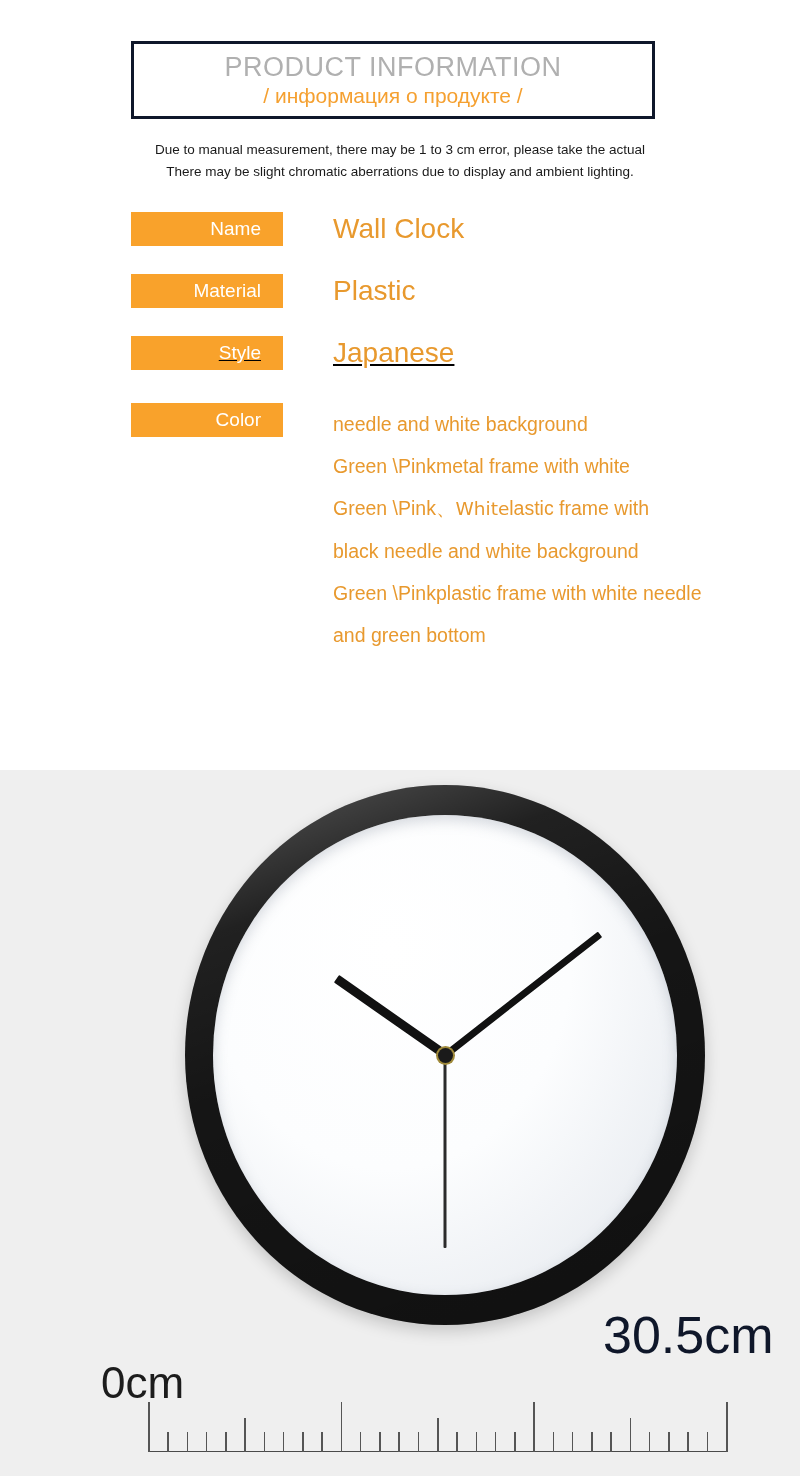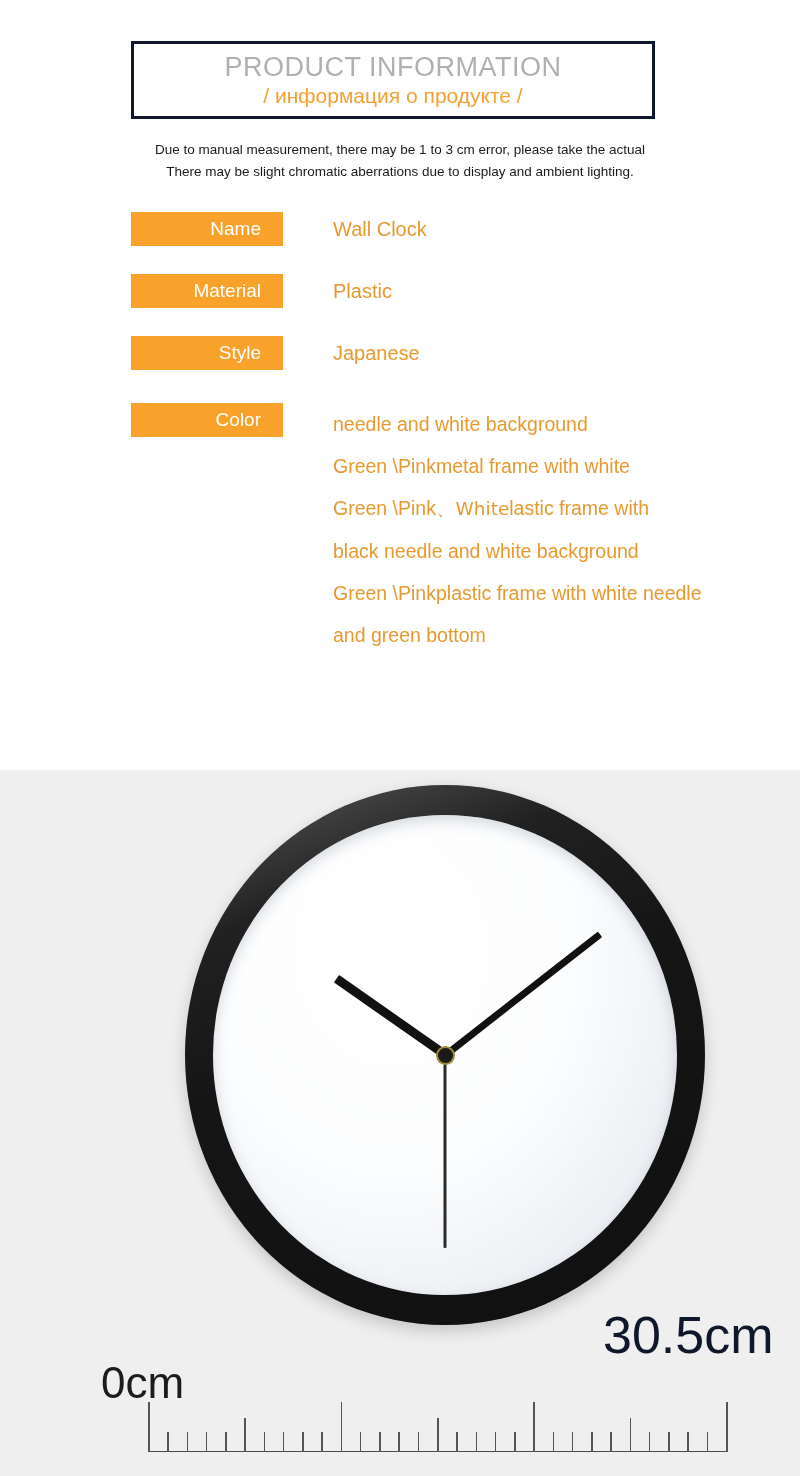--- a/index.html
+++ b/index.html
@@ -79,42 +79,42 @@
     width: 800px;
   }
   .spec-row {
     position: relative;
     display: flex;
     align-items: flex-start;
     gap: 23px;
   }
   .spec-row.r-name     { margin-top: 0px; }
   .spec-row.r-material { margin-top: 28px; align-items: flex-end; }
-  .spec-row.r-style    { margin-top: 28px; }
+  .spec-row.r-style    { margin-top: 28px; text-decoration: underline; }
   .spec-row.r-color    { margin-top: 33px; }
 
   .chip {
     flex: 0 0 auto;
     margin-left: 131px;
     width: 152px;
     height: 34px;
     background: #f9a22b;
     color: #ffffff;
     font-size: 19px;
     line-height: 34px;
     text-align: right;
     padding-right: 22px;
     box-sizing: border-box;
     white-space: nowrap;
   }
   .spec-value {
     flex: 1 1 auto;
     margin-left: 27px;
     color: #e8992e;
-    font-size: 20px;
+    font-size: 28px;
     line-height: 34px;
     white-space: nowrap;
   }
   .color-lines {
     flex: 1 1 auto;
     margin-left: 27px;
     color: #e8992e;
     font-size: 19.5px;
   }
   .color-line {

